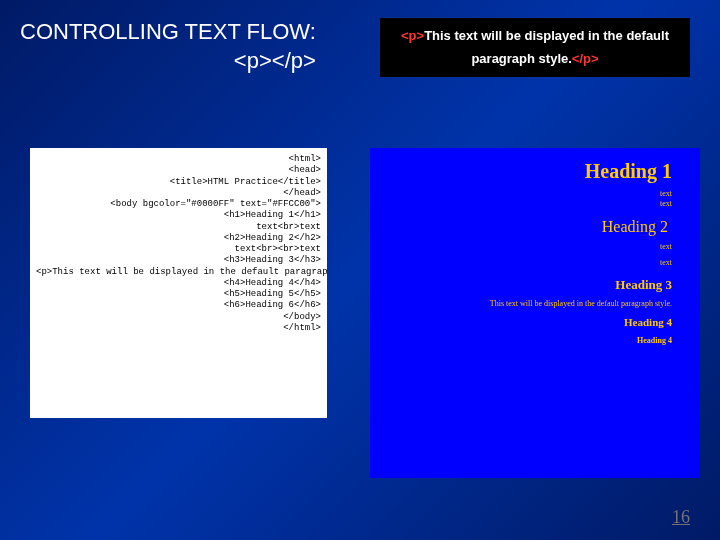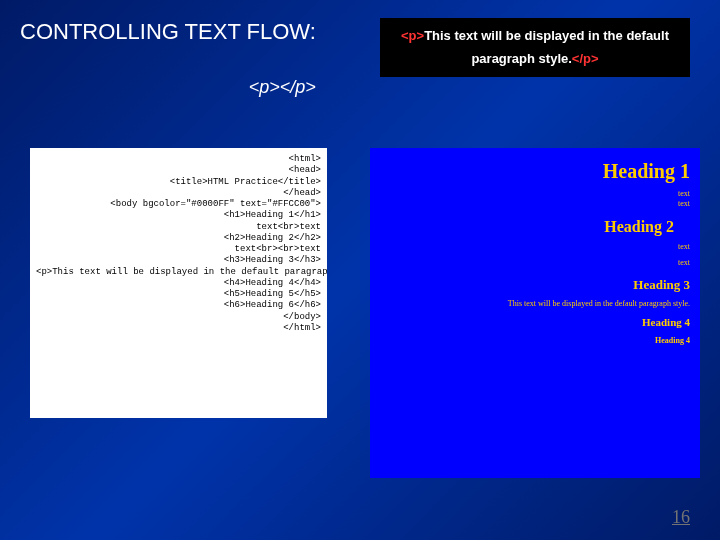--- a/index.html
+++ b/index.html
@@ -13,23 +13,21 @@
   }
   .title-block {
     position: absolute;
     top: 18px;
     left: 20px;
     color: #fff;
     font-size: 22px;
     line-height: 1.3;
   }
   .title-sub {
-    font-style: italic;
-    font-size: 18px;
-    margin-top: 29px;
+    font-size: 22px;
   }
   .example-box {
     position: absolute;
     top: 18px;
     left: 380px;
     width: 310px;
     background: #000;
     padding: 6px 8px;
     color: #fff;
     font-family: Verdana, Arial, sans-serif;
@@ -55,26 +53,26 @@
     overflow: hidden;
   }
   .render-panel {
     position: absolute;
     top: 148px;
     left: 370px;
     width: 330px;
     height: 330px;
     background: #0000ff;
     color: #ffcc00;
-    padding: 8px 10px;
+    padding: 8px 28px;
     font-family: "Times New Roman", serif;
     overflow: hidden;
   }
   .render-panel h1 { font-size: 20px; margin: 4px 0 6px; font-weight: bold; }
-  .render-panel h2 { font-size: 16px; margin: 8px 16px 6px; font-weight: bold; }
+  .render-panel h2 { font-size: 16px; margin: 8px 4px 6px; font-weight: normal; }
   .render-panel h3 { font-size: 13px; margin: 8px 0 6px; font-weight: bold; }
   .render-panel h4 { font-size: 11px; margin: 8px 0 4px; font-weight: bold; }
   .render-panel h5 { font-size: 9px; margin: 8px 0 4px; font-weight: bold; }
   .render-panel h6 { font-size: 8px; margin: 8px 0 4px; font-weight: bold; }
   .render-panel .tline { font-size: 8px; line-height: 1.3; }
   .render-panel .para { font-size: 8px; margin: 6px 0; }
   .page-number {
     position: absolute;
     bottom: 12px;
     right: 30px;

